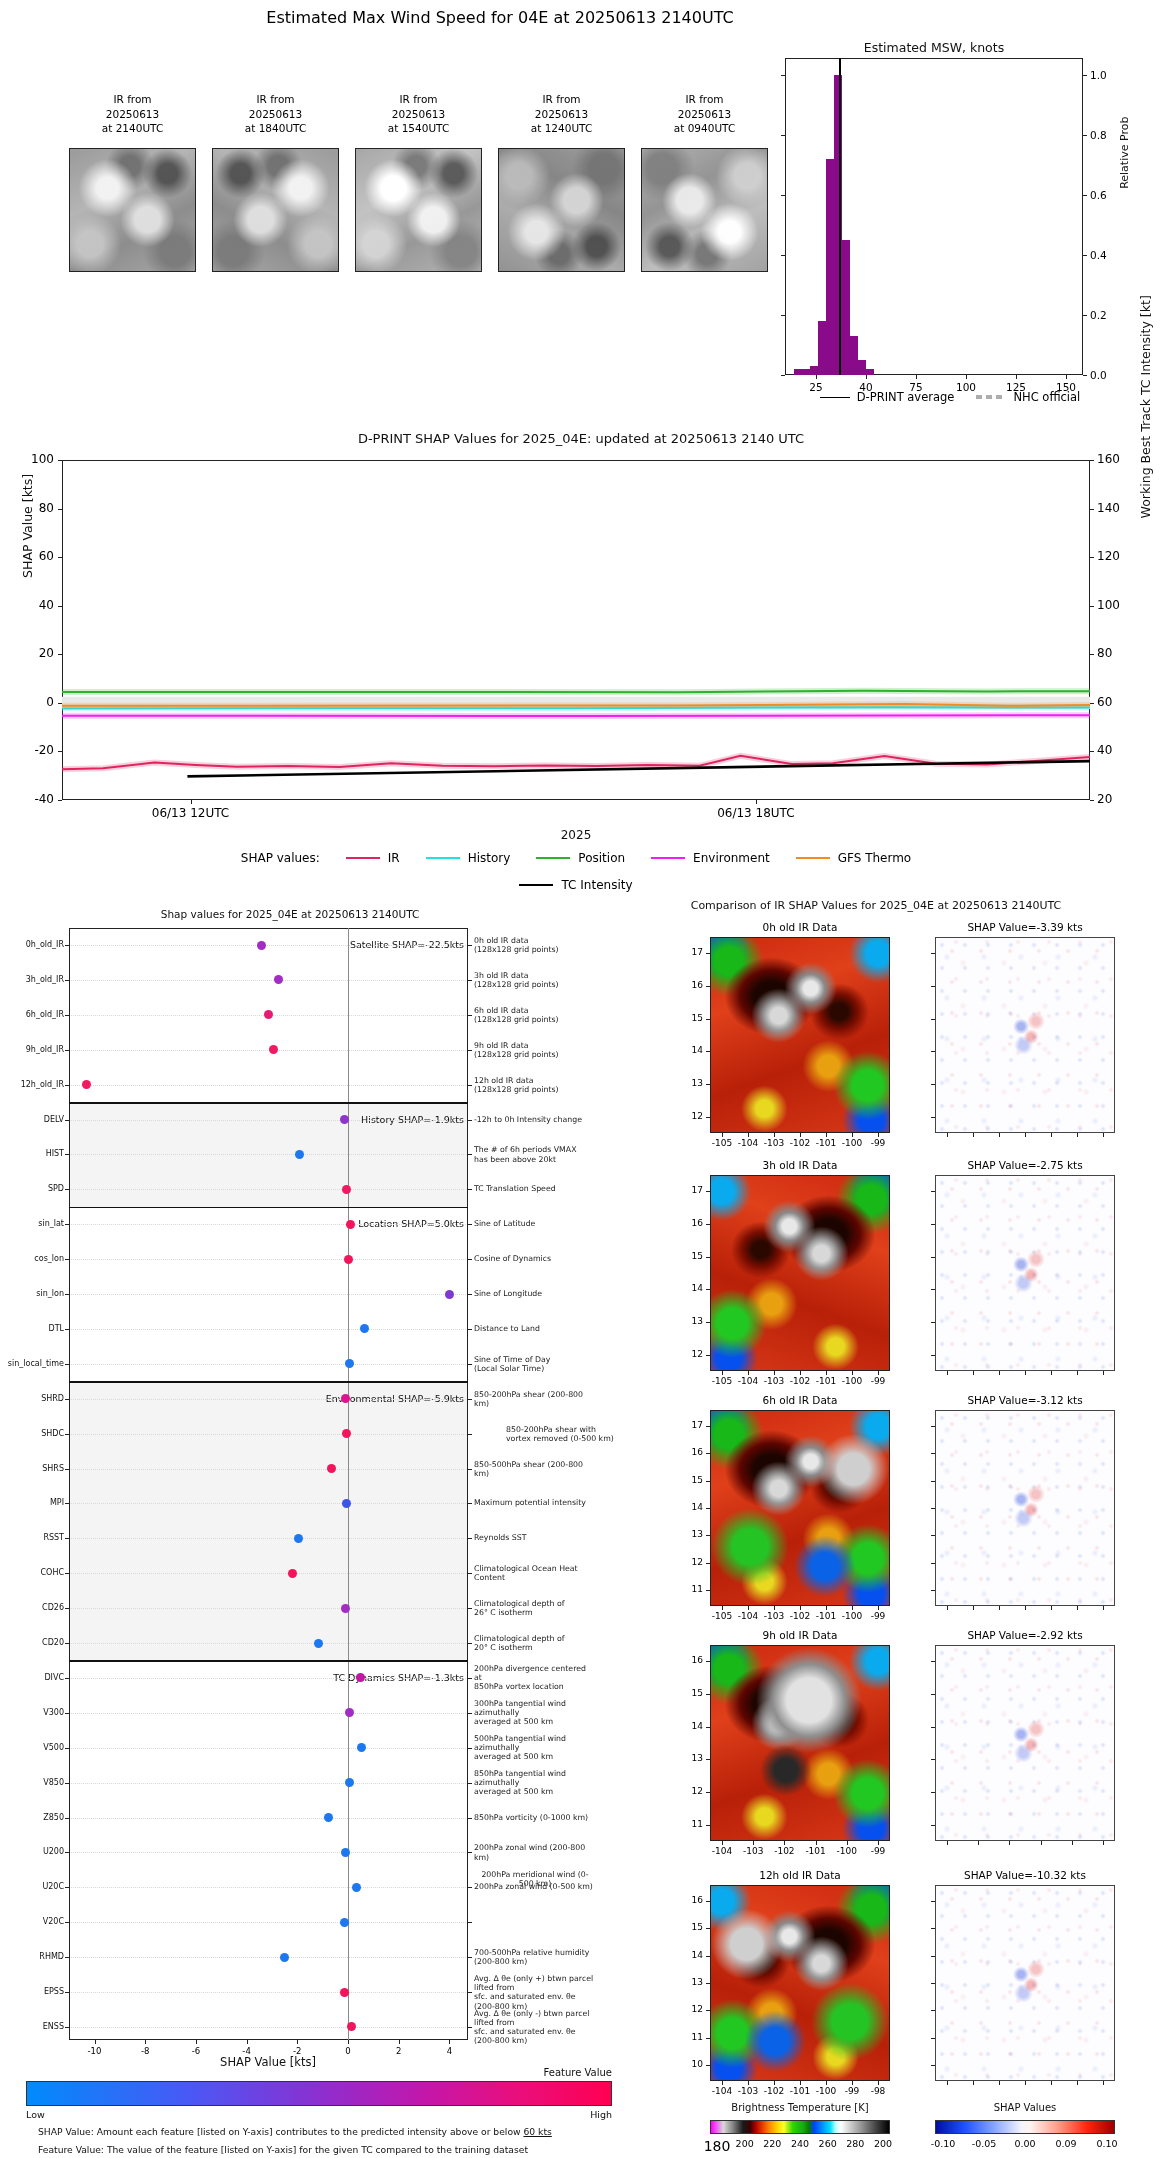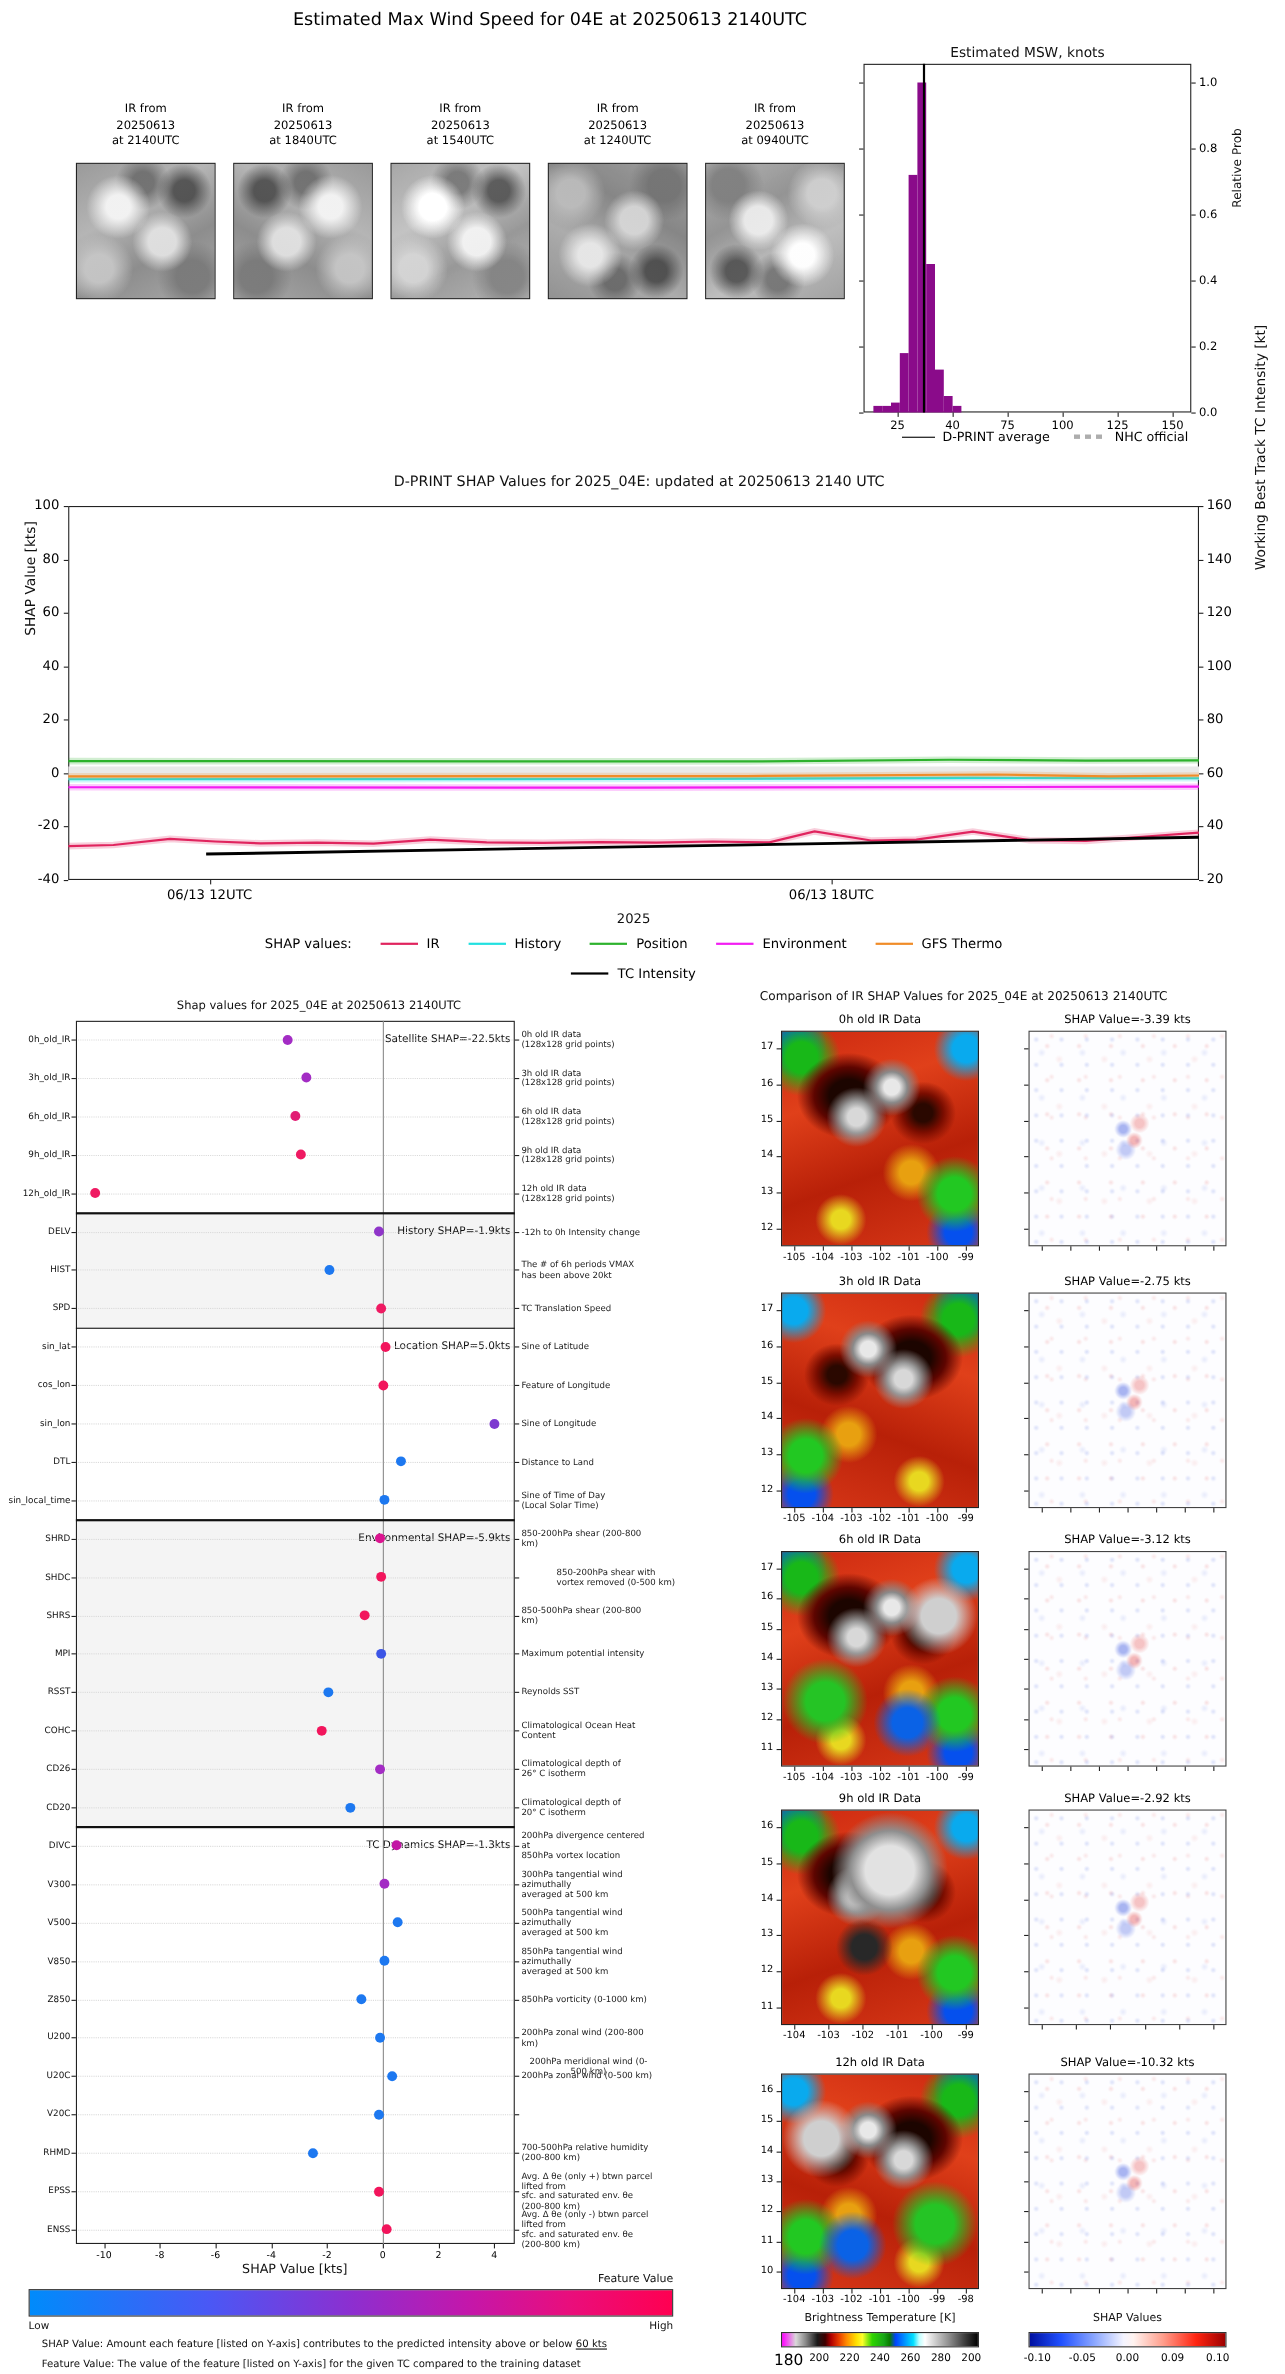--- a/index.html
+++ b/index.html
@@ -325,21 +325,21 @@
         <div class="abs" style="left: 65px; top: 1224.2px; width: 4px; height: 1px; background: rgb(34, 34, 34);"></div>
         <div class="abs rgt" style="left: 64px; top: 1219.2px; font-size: 8px; color: rgb(17, 17, 17);">sin_lat</div>
         <div class="abs" style="left: 346.035px; top: 1219.7px; width: 9px; height: 9px; border-radius: 50%; background: rgb(242, 21, 92);"></div>
         <div class="abs" style="left: 468px; top: 1224.2px; width: 4px; height: 1px; background: rgb(34, 34, 34);"></div>
         <div class="abs desc" style="left: 474px; top: 1224.2px; width: 122px;">Sine of Latitude</div>
         <div class="abs rowline" style="left: 71px; top: 1259.1px; width: 395px;"></div>
         <div class="abs" style="left: 65px; top: 1259.1px; width: 4px; height: 1px; background: rgb(34, 34, 34);"></div>
         <div class="abs rgt" style="left: 64px; top: 1254.1px; font-size: 8px; color: rgb(17, 17, 17);">cos_lon</div>
         <div class="abs" style="left: 343.5px; top: 1254.6px; width: 9px; height: 9px; border-radius: 50%; background: rgb(242, 21, 92);"></div>
         <div class="abs" style="left: 468px; top: 1259.1px; width: 4px; height: 1px; background: rgb(34, 34, 34);"></div>
-        <div class="abs desc" style="left: 474px; top: 1259.1px; width: 122px;">Feature of Longitude</div>
+        <div class="abs desc" style="left: 474px; top: 1259.1px; width: 122px;">Cosine of Dynamics</div>
         <div class="abs rowline" style="left: 71px; top: 1294px; width: 395px;"></div>
         <div class="abs" style="left: 65px; top: 1294px; width: 4px; height: 1px; background: rgb(34, 34, 34);"></div>
         <div class="abs rgt" style="left: 64px; top: 1289px; font-size: 8px; color: rgb(17, 17, 17);">sin_lon</div>
         <div class="abs" style="left: 444.9px; top: 1289.5px; width: 9px; height: 9px; border-radius: 50%; background: rgb(126, 58, 208);"></div>
         <div class="abs" style="left: 468px; top: 1294px; width: 4px; height: 1px; background: rgb(34, 34, 34);"></div>
         <div class="abs desc" style="left: 474px; top: 1294px; width: 122px;">Sine of Longitude</div>
         <div class="abs rowline" style="left: 71px; top: 1328.9px; width: 395px;"></div>
         <div class="abs" style="left: 65px; top: 1328.9px; width: 4px; height: 1px; background: rgb(34, 34, 34);"></div>
         <div class="abs rgt" style="left: 64px; top: 1323.9px; font-size: 8px; color: rgb(17, 17, 17);">DTL</div>
         <div class="abs" style="left: 359.978px; top: 1324.4px; width: 9px; height: 9px; border-radius: 50%; background: rgb(29, 120, 240);"></div>

